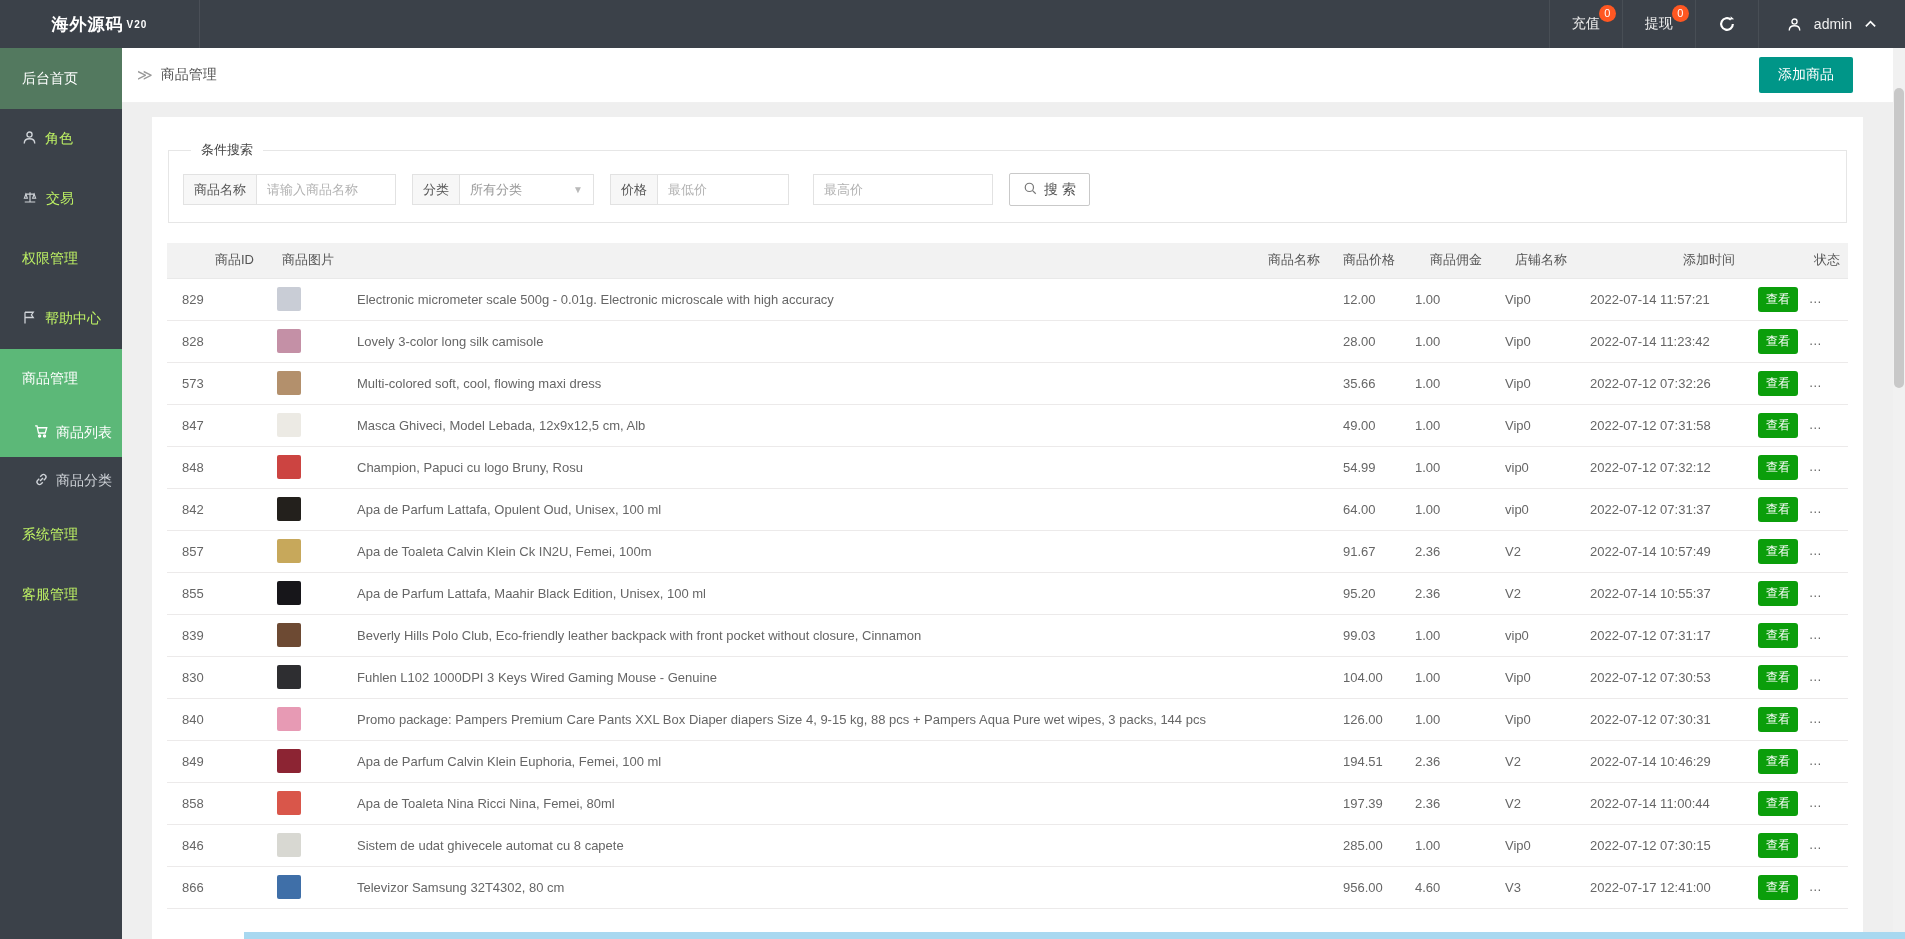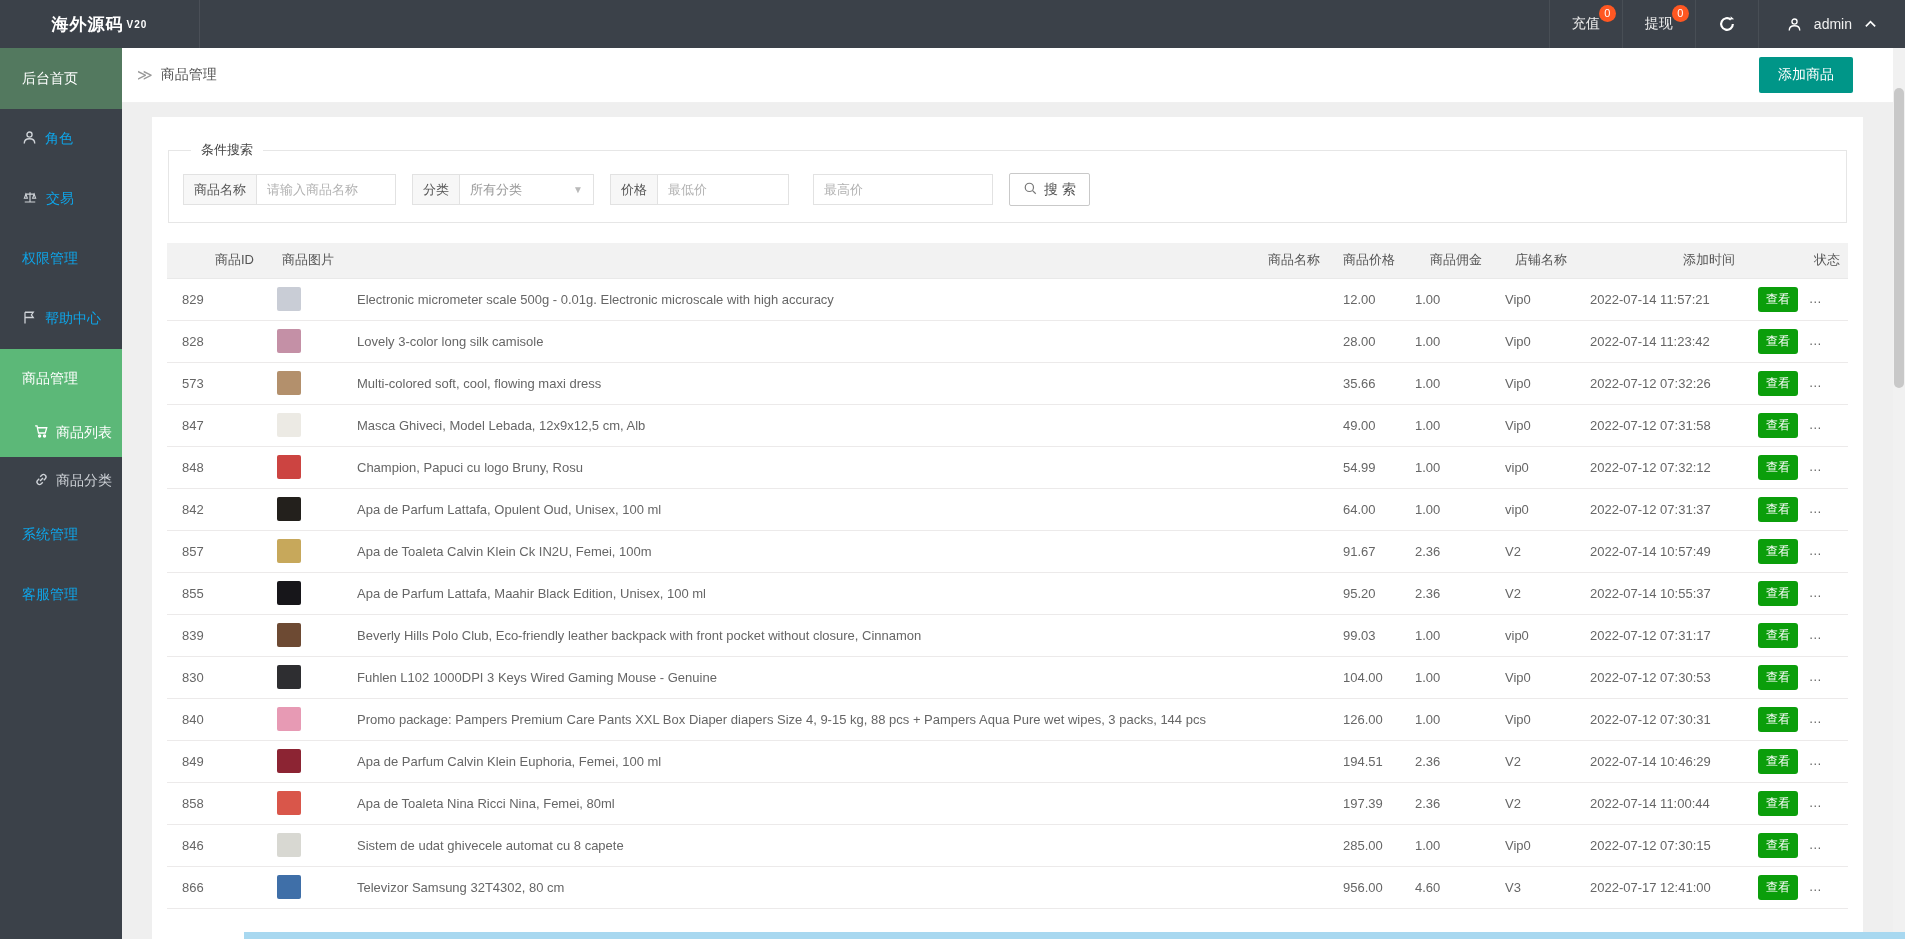--- a/index.html
+++ b/index.html
@@ -19,21 +19,21 @@
     color:#f0f0f0; cursor:pointer; border-left:1px solid rgba(255,255,255,.07); }
   .badge { position:absolute; top:5px; right:6px; min-width:17px; height:17px; border-radius:9px;
     background:#ff5722; color:#fff; font-size:11px; line-height:17px; text-align:center; padding:0 4px; }
   .tb-item svg { display:block; }
   .user-item span { margin:0 6px; }
 
   
   .sidebar { position:absolute; top:48px; left:0; width:122px; height:891px;
     background:#3b4149; z-index:20; }
   .side-item { height:60px; display:flex; align-items:center; padding-left:22px;
-    color:#0ea5e9; font-size:14px; cursor:pointer; }
+    color:#bef264; font-size:14px; cursor:pointer; }
   .side-item svg { margin-right:8px; flex:0 0 auto; }
   .side-item.first { background:#53795f; color:#fff; height:61px; }
   .side-item.active-parent { background:#5cb878; color:#fff; }
   .side-sub { height:48px; display:flex; align-items:center; padding-left:34px;
     color:#cfd3d8; font-size:14px; cursor:pointer; }
   .side-sub svg { margin-right:7px; flex:0 0 auto; }
   .side-sub.active { background:#5cb878; color:#fff; }
 
   
   .main { position:absolute; top:48px; left:122px; width:1771px; height:891px; }

